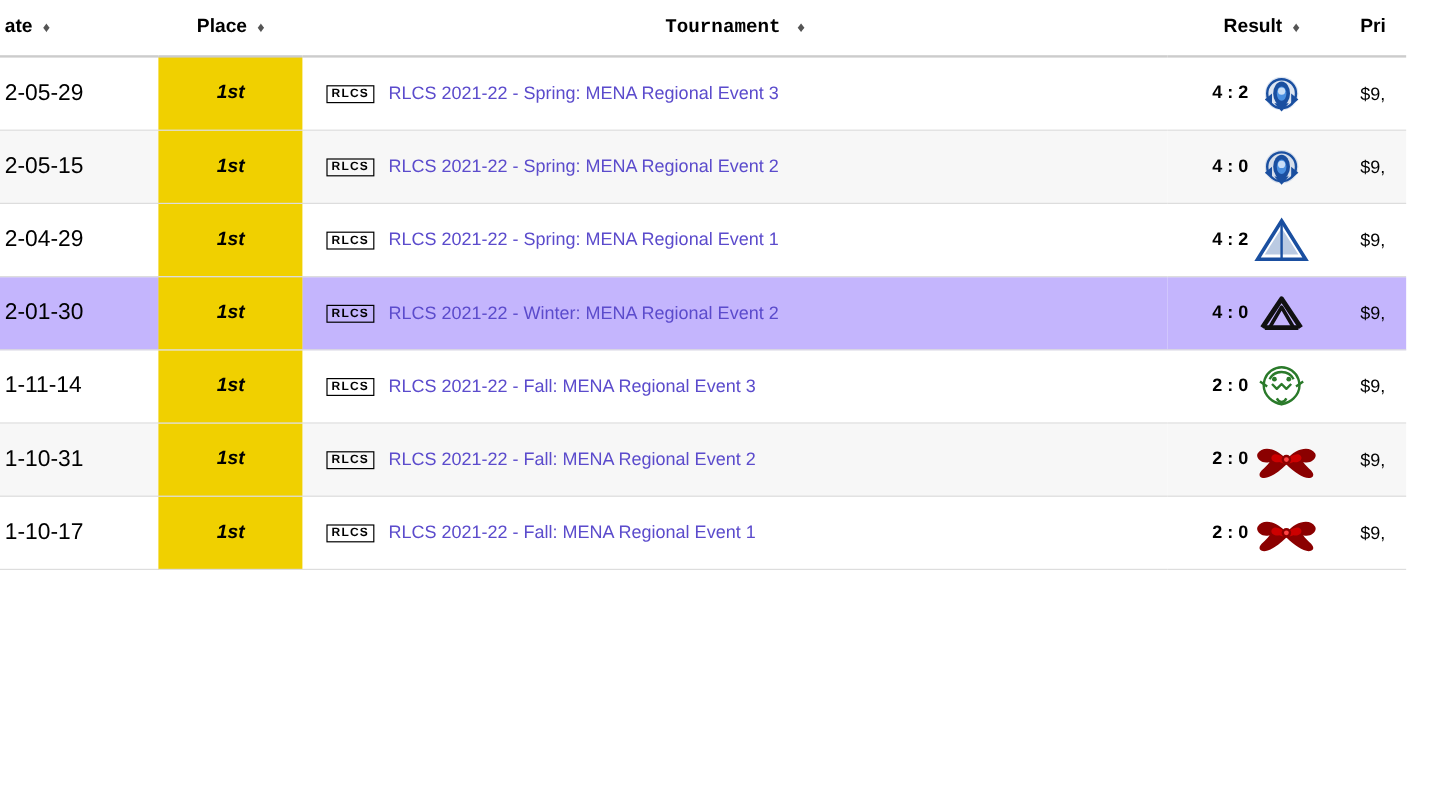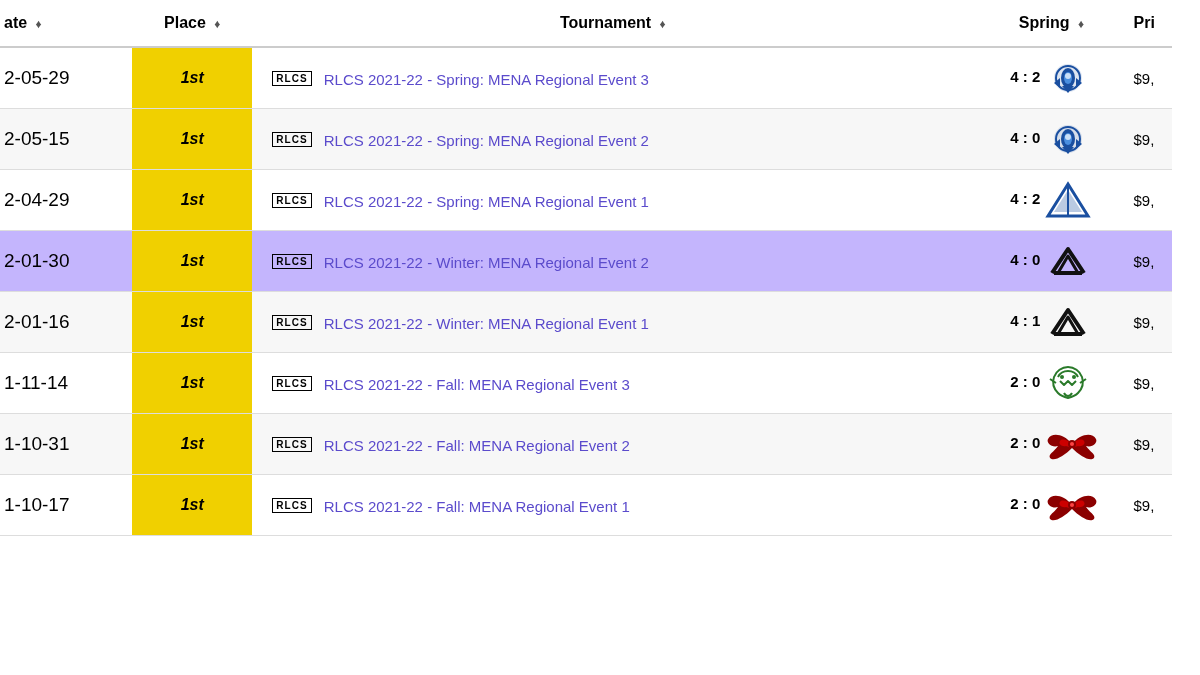--- a/index.html
+++ b/index.html
@@ -138,26 +138,26 @@
     <thead>
       <tr>
         <th style="text-align:left; padding-left:4px; min-width:110px;">
           <span>ate</span>
           <span class="sort-arrow">♦</span>
         </th>
         <th style="min-width:100px;">
           <span>Place</span>
           <span class="sort-arrow">♦</span>
         </th>
-        <th class="tournament-col" style="min-width:600px;">
+        <th class="tournament-col" style="min-width:600px;font-family:Liberation Mono, monospace;">
           <span>Tournament</span>
           <span class="sort-arrow">♦</span>
         </th>
         <th style="min-width:130px;">
-          <span>Spring</span>
+          <span>Result</span>
           <span class="sort-arrow">♦</span>
         </th>
         <th style="text-align:left; padding-left:4px;">
           <span>Pri</span>
         </th>
       </tr>
     </thead>
     <tbody id="table-body">
     <tr style="background: rgb(255, 255, 255);">
     <td class="date-cell">2-05-29</td>
@@ -219,34 +219,20 @@
       <span class="rlcs-badge">RLCS</span>
       <span class="tournament-name">RLCS 2021-22 - Winter: MENA Regional Event 2</span>
     </td>
     <td class="result-cell">4 : 0 <span class="team-logo"><svg width="48" height="40" viewBox="0 0 48 40">
         <path d="M8,32 L24,8 L40,32" fill="none" stroke="#111" stroke-width="4" stroke-linejoin="round"></path>
         <path d="M14,32 L24,15 L34,32" fill="none" stroke="#111" stroke-width="3" stroke-linejoin="round"></path>
         <line x1="10" y1="32" x2="38" y2="32" stroke="#111" stroke-width="4"></line>
       </svg></span></td>
     <td class="prize-cell">$9,</td>
   </tr>
-        <tr style="background: rgb(247, 247, 247);">
-    <td class="date-cell">2-01-16</td>
-    <td class="place-cell">1st</td>
-    <td class="tournament-cell">
-      <span class="rlcs-badge">RLCS</span>
-      <span class="tournament-name">RLCS 2021-22 - Winter: MENA Regional Event 1</span>
-    </td>
-    <td class="result-cell">4 : 1 <span class="team-logo"><svg width="48" height="40" viewBox="0 0 48 40">
-        <path d="M8,32 L24,8 L40,32" fill="none" stroke="#111" stroke-width="4" stroke-linejoin="round"></path>
-        <path d="M14,32 L24,15 L34,32" fill="none" stroke="#111" stroke-width="3" stroke-linejoin="round"></path>
-        <line x1="10" y1="32" x2="38" y2="32" stroke="#111" stroke-width="4"></line>
-      </svg></span></td>
-    <td class="prize-cell">$9,</td>
-  </tr>
         <tr style="background: rgb(255, 255, 255);">
     <td class="date-cell">1-11-14</td>
     <td class="place-cell">1st</td>
     <td class="tournament-cell">
       <span class="rlcs-badge">RLCS</span>
       <span class="tournament-name">RLCS 2021-22 - Fall: MENA Regional Event 3</span>
     </td>
     <td class="result-cell">2 : 0 <span class="team-logo"><svg width="48" height="40" viewBox="0 0 48 40">
         <path d="M24,4 C18,4 12,8 10,14 C8,20 10,26 14,30 C16,32 20,34 24,35 C28,34 32,32 34,30 C38,26 40,20 38,14 C36,8 30,4 24,4Z" fill="none" stroke="#2a7a2a" stroke-width="2"></path>
         <path d="M14,14 C16,10 20,8 24,8 C28,8 32,10 34,14" fill="none" stroke="#2a7a2a" stroke-width="2"></path>

